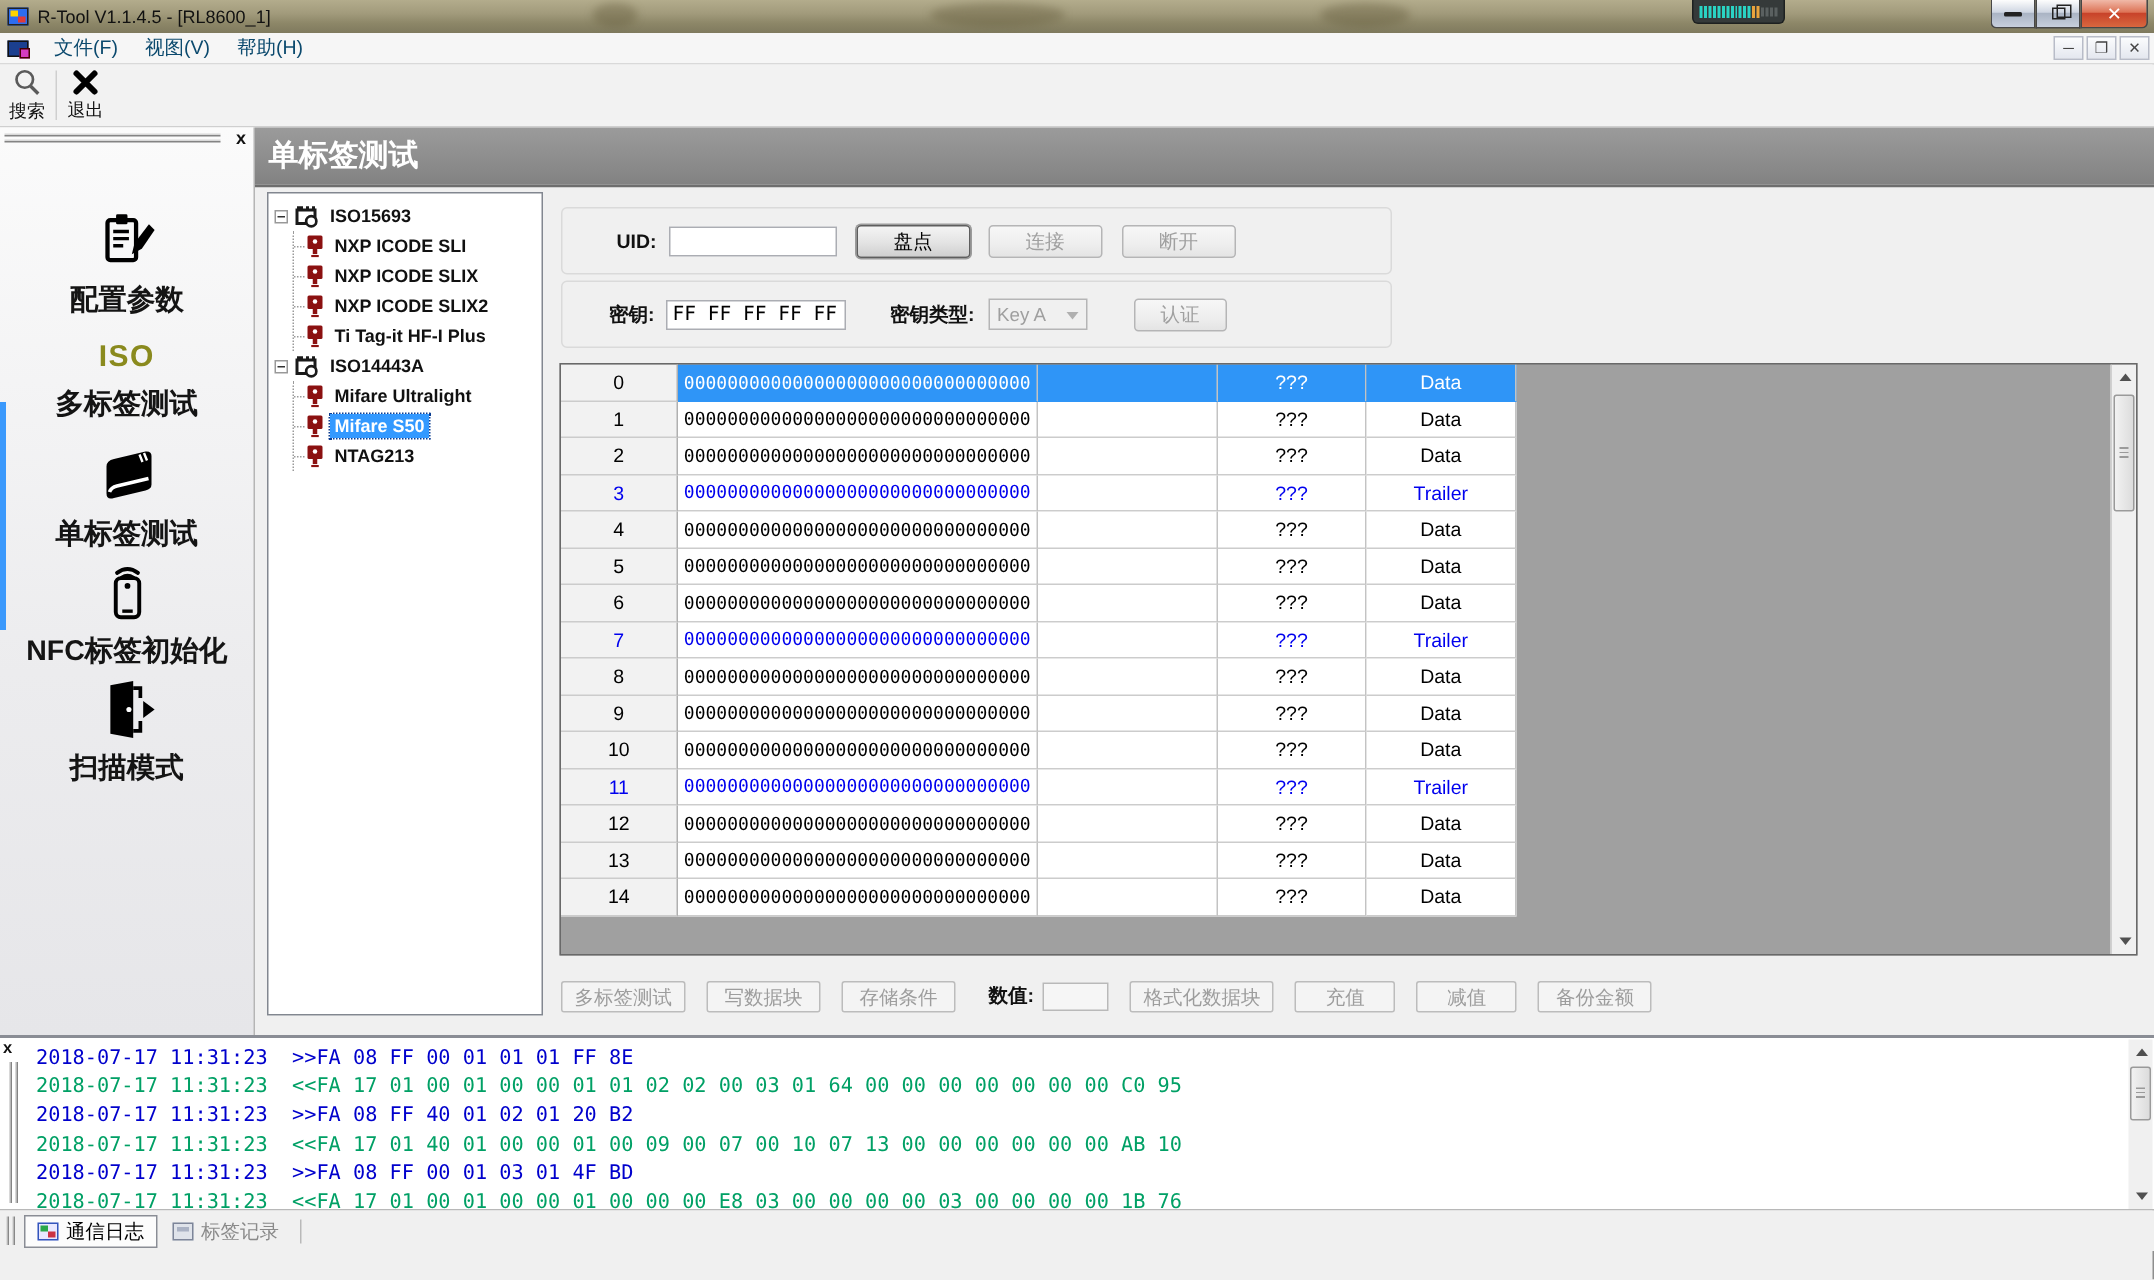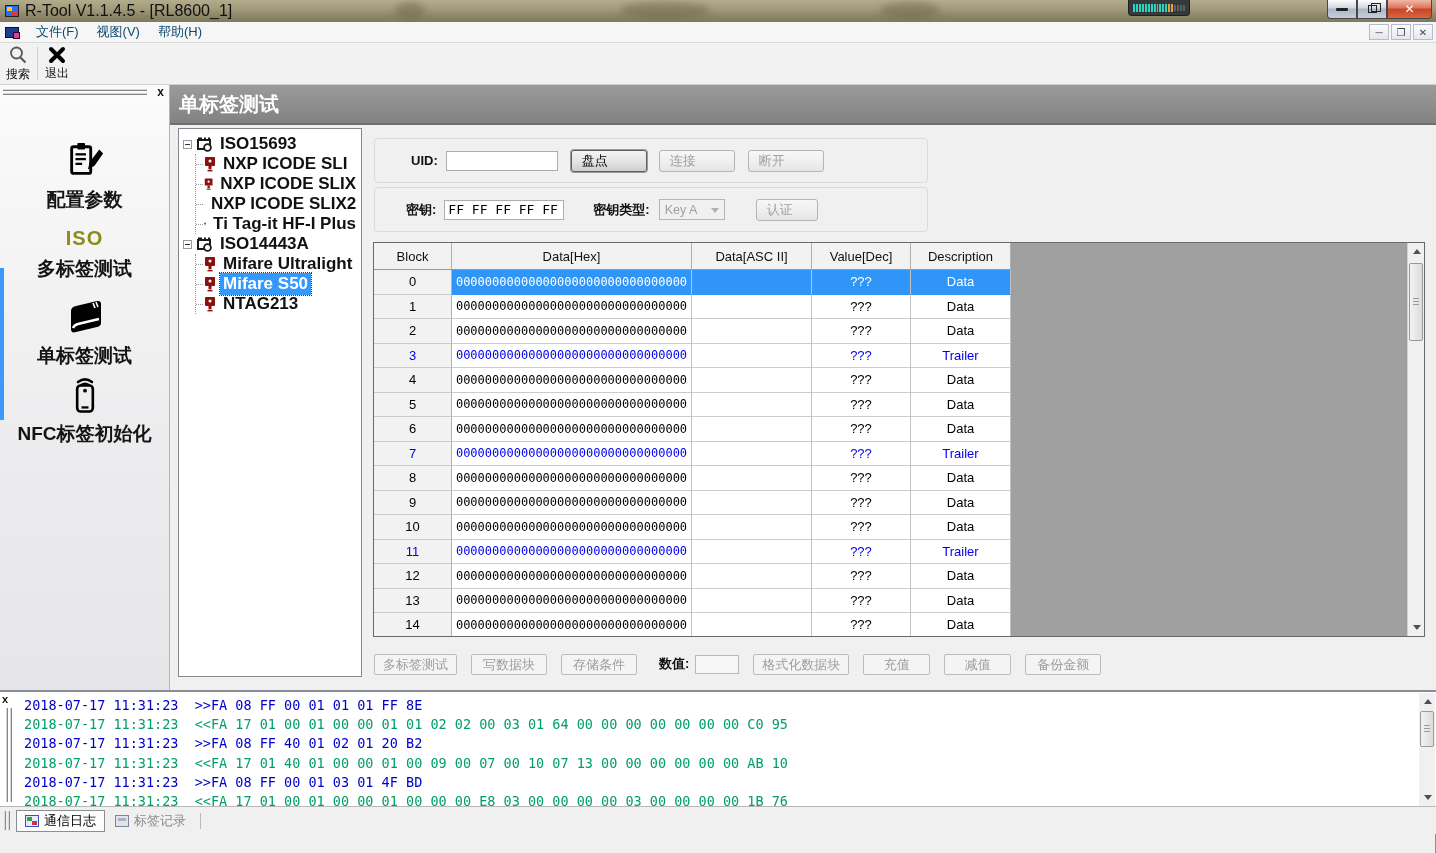--- a/index.html
+++ b/index.html
@@ -8,21 +8,21 @@
   .app { position:absolute; inset:0; border-right:1px solid #8e8e8e; }
 
   
   .titlebar { position:absolute; left:0; top:0; width:1436px; height:22px;
     background:linear-gradient(180deg,#b3ac8c 0%,#a29b7c 40%,#8d8768 70%,#7f7a5e 100%); display:flex; align-items:center; }
   .titlebar .blob1,.titlebar .blob2,.titlebar .blob3 { position:absolute; top:2px; height:16px; border-radius:50%; background:rgba(90,80,50,.35); filter:blur(3px); }
   .blob1 { left:395px; width:30px; } .blob2 { left:620px; width:90px; } .blob3 { left:880px; width:60px; }
   .app-ico { width:14px; height:12px; margin:0 6px 0 5px; position:relative; background:#2d6df0; border:1px solid #222; }
   .app-ico::before { content:""; position:absolute; left:1px; top:1px; width:5px; height:4px; background:#ffd400; }
   .app-ico::after { content:""; position:absolute; right:1px; bottom:1px; width:5px; height:4px; background:#e03a3a; }
-  .title-text { font-size:16px; color:#111; }
+  .title-text { font-size:12px; color:#111; }
   .audio-widget { position:absolute; left:1128px; top:0; width:62px; height:16px; background:#353a3a; border:1px solid #1d2020; border-top:none; border-radius:0 0 4px 4px; display:flex; align-items:center; padding:0 4px; gap:1px; }
   .audio-widget i { width:2px; height:8px; display:block; }
   .winbtns { position:absolute; right:4px; top:0; display:flex; }
   .wbtn { width:30px; height:19px; border:1px solid #474747; border-top:none; background:linear-gradient(#fdfdfd,#cfd6e2 45%,#aab4c4 50%,#c7cfdd); display:flex; align-items:center; justify-content:center; color:#222; font-size:10px; }
   .wbtn.min { border-radius:0 0 0 4px; }
   .wbtn.close { width:45px; border-radius:0 0 4px 0; background:linear-gradient(#f0b9a8,#dd7356 45%,#c8432a 50%,#d9673f); color:#fff; font-weight:bold; font-size:12px; }
   .minbar { width:12px; height:3px; background:#222; border-radius:1px; }
   .restore-glyph { width:9px; height:8px; border:1px solid #222; position:relative; background:transparent; }
   .restore-glyph::before { content:""; position:absolute; left:2px; top:-3px; width:8px; height:7px; border:1px solid #222; }
 
@@ -53,35 +53,35 @@
   .side-item .lbl { font-size:19px; font-weight:600; color:#141414; }
   .iso-word { font-size:20px; font-weight:bold; color:#8a8a1e; letter-spacing:1px; margin-top:8px; }
 
   .page-header { position:absolute; left:170px; top:0; width:1266px; height:40px;
     background:linear-gradient(#9b9b9b,#828282); border-bottom:2px solid #6e6e6e; color:#fff; font-size:20px; font-weight:600; line-height:38px; padding-left:9px; }
 
   .content { position:absolute; left:170px; top:40px; width:1266px; height:565px; background:#f0f0f0; }
 
   
   .tree-panel { position:absolute; left:8px; top:3px; width:184px; height:549px; background:#fff; border:1px solid #828790; padding:5px 2px; overflow:hidden; }
-  .tree-row { display:flex; align-items:center; height:20px; gap:4px; font-weight:600; font-size:17px; color:#111; white-space:nowrap; }
+  .tree-row { display:flex; align-items:center; height:20px; gap:4px; font-weight:600; font-size:12px; color:#111; white-space:nowrap; }
   .expander { width:9px; height:9px; border:1px solid #999; background:#fff; position:relative; flex:0 0 auto; margin-left:2px; }
   .expander::after { content:""; position:absolute; left:1px; top:3px; width:5px; height:1px; background:#333; }
   .tree-children { margin-left:14px; border-left:1px dotted #9a9a9a; }
   .tree-child { position:relative; padding-left:8px; }
   .tree-child::before { content:""; position:absolute; left:0; top:10px; width:7px; border-top:1px dotted #9a9a9a; }
   .tree-label { padding:1px 3px; }
   .tree-label.selected { background:#3399ff; color:#fff; outline:1px dotted #0b3d91; }
 
   
   .groupbox { position:absolute; left:204px; width:554px; height:45px; border:1px solid #dadada; border-radius:4px; display:flex; align-items:center; }
   .gb1 { top:13px; } .gb2 { top:62px; height:45px; }
   .field-label { font-weight:600; color:#111; font-size:13px;text-align:right; }
   .text-input { height:20px; border:1px solid #abadb3; background:#fff; font-size:13px; padding:0 3px; font-family:"DejaVu Sans Mono",monospace; }
-  .btn { height:22px; border:1px solid #b5b5b6; border-radius:3px; background:linear-gradient(#f7f7f7,#eeeeee 60%,#e4e4e4); font-size:13px; padding:0 10px; min-width:76px; line-height:20px; }
+  .btn { height:22px; border:1px solid #b5b5b6; border-radius:3px; background:linear-gradient(#f7f7f7,#eeeeee 60%,#e4e4e4); font-size:13px; padding:0 10px; min-width:76px; text-align:center; line-height:20px; }
   .btn.default { border:1px solid #5e5e5e; box-shadow:0 0 0 1px #9b9b9b; background:linear-gradient(#f4f4f4,#e3e3e3 55%,#cfcfcf); color:#000; }
   .btn.disabled { color:#a0a0a0; }
   .combo { width:66px; height:21px; border:1px solid #b5b5b6; background:#f0f0f0; color:#9f9f9f; font-size:12.5px; display:flex; align-items:center; padding-left:5px; position:relative; }
   .combo .arrow { position:absolute; right:5px; top:8px; width:0; height:0; border-left:4px solid transparent; border-right:4px solid transparent; border-top:5px solid #b0b0b0; }
 
   
   .block-table { position:absolute; left:203px; top:117px; width:1052px; height:395px; border:1px solid #696969; background:#a0a0a0; overflow:hidden; }
   .tgrid { position:absolute; left:0; top:0; width:1034px; }
   .thead { display:flex; height:27px; }
   .th { background:#f2f2f2; border-right:1px solid #b0b0b0; border-bottom:1px solid #989898; display:flex; align-items:center; justify-content:center; font-size:13px; color:#111; }
@@ -250,20 +250,29 @@
           <div class="side-item">
   <svg width="40" height="46" viewBox="0 0 40 46">
     <rect x="11" y="12" width="18" height="30" rx="4" fill="none" stroke="#000" stroke-width="3"></rect>
     <circle cx="20" cy="18" r="2.2" fill="#000"></circle>
     <rect x="16" y="36" width="8" height="2.6" fill="#000"></rect>
     <path d="M12 8 Q20 2 28 8" fill="none" stroke="#000" stroke-width="3" stroke-linecap="round"></path>
     <path d="M15.5 11.5 Q20 8.5 24.5 11.5" fill="none" stroke="#000" stroke-width="2.6" stroke-linecap="round"></path>
   </svg>
 <div class="lbl">NFC标签初始化</div>
           </div>
+          <div class="side-item">
+  <svg width="44" height="42" viewBox="0 0 44 42">
+    <path d="M10 4 L26 1 L26 41 L10 38 Z" fill="#000"></path>
+    <path d="M26 6 L31 6 L31 13 M26 36 L31 36 L31 29" fill="none" stroke="#000" stroke-width="2.6"></path>
+    <path d="M33 15 L41 21 L33 27 Z" fill="#000"></path>
+    <circle cx="23" cy="21" r="1.8" fill="#fff"></circle>
+  </svg>
+<div class="lbl">扫描模式</div>
+          </div>
         </div>
     </div>
 
     <div class="page-header">单标签测试</div>
 
     <div class="content">
 
       <div class="tree-panel">
           <div class="tree-row">
             <span class="expander"></span>
@@ -366,27 +375,20 @@
         <span class="field-label" style="margin-left:29px">密钥类型:</span>
         <span class="combo" style="margin-left:9px">
           <span>Key A</span>
           <span class="arrow"></span>
         </span>
         <span class="btn disabled" style="margin-left:31px;min-width:62px">认证</span>
       </div>
 
       <div class="block-table">
         <div class="tgrid">
-          <div class="thead">
-              <div class="th" style="width: 78px;">Block</div>
-              <div class="th" style="width: 240px;">Data[Hex]</div>
-              <div class="th" style="width: 120px;">Data[ASC II]</div>
-              <div class="th" style="width: 99px;">Value[Dec]</div>
-              <div class="th" style="width: 100px;">Description</div>
-            </div>
           <div>
               <div class="trow sel">
                 <div class="td blockcell" style="width: 78px;">0</div>
                 <div class="td hexcell" style="width: 240px;">00000000000000000000000000000000</div>
                 <div class="td asccell" style="width: 120px;"></div>
                 <div class="td valcell" style="width: 99px;">???</div>
                 <div class="td desccell" style="width: 100px;">Data</div>
               </div>
               <div class="trow">
                 <div class="td blockcell" style="width: 78px;">1</div>

